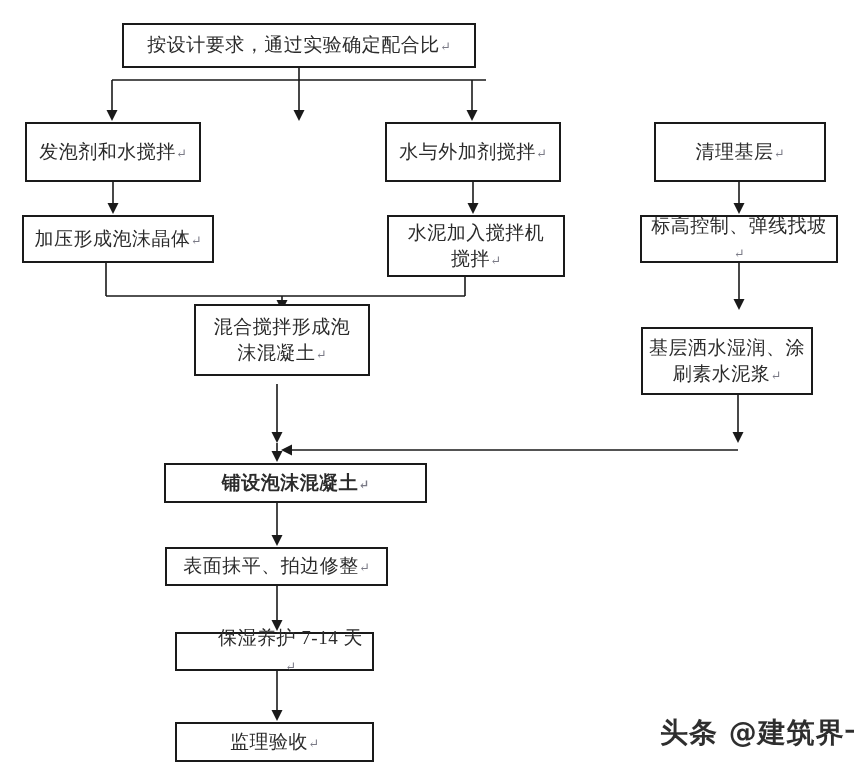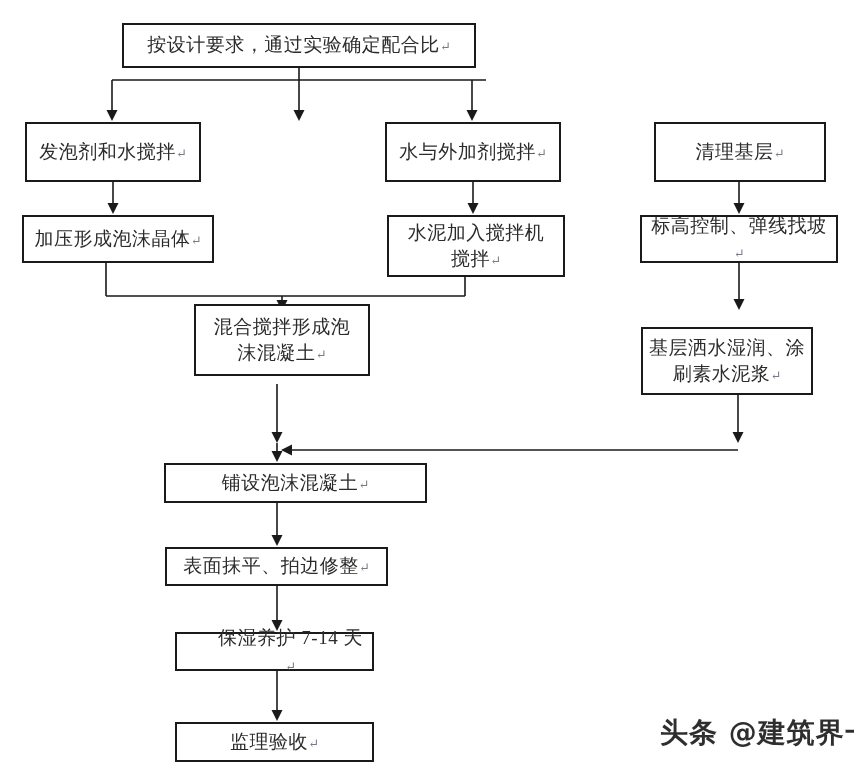--- a/index.html
+++ b/index.html
@@ -127,21 +127,21 @@
         <span class="node-label">标高控制、弹线找坡<span class="pilcrow">↵</span></span>
       </div>
       <div class="node-box" style="left: 194px; top: 304px; width: 176px; height: 72px; border-color: rgb(26, 26, 26); color: rgb(43, 43, 43);">
         <span class="node-label">混合搅拌形成泡
 沫混凝土<span class="pilcrow">↵</span></span>
       </div>
       <div class="node-box" style="left: 641px; top: 311px; width: 172px; height: 68px; border-color: rgb(26, 26, 26); color: rgb(43, 43, 43); margin-top: 16px;">
         <span class="node-label">基层洒水湿润、涂
 刷素水泥浆<span class="pilcrow">↵</span></span>
       </div>
-      <div class="node-box" style="left: 164px; top: 463px; width: 263px; height: 40px; border-color: rgb(26, 26, 26); color: rgb(43, 43, 43);">
+      <div class="node-box" style="left: 164px; top: 463px; width: 263px; height: 40px; border-color: rgb(26, 26, 26); color: rgb(43, 43, 43); font-weight: bold;">
         <span class="node-label">铺设泡沫混凝土<span class="pilcrow">↵</span></span>
       </div>
       <div class="node-box" style="left: 165px; top: 547px; width: 223px; height: 39px; border-color: rgb(26, 26, 26); color: rgb(43, 43, 43);">
         <span class="node-label">表面抹平、拍边修整<span class="pilcrow">↵</span></span>
       </div>
       <div class="node-box" style="left: 175px; top: 632px; width: 199px; height: 39px; border-color: rgb(26, 26, 26); color: rgb(43, 43, 43); padding-left: 32px;">
         <span class="node-label">保湿养护 7-14 天<span class="pilcrow">↵</span></span>
       </div>
       <div class="node-box" style="left: 175px; top: 722px; width: 199px; height: 40px; border-color: rgb(26, 26, 26); color: rgb(43, 43, 43);">
         <span class="node-label">监理验收<span class="pilcrow">↵</span></span>

